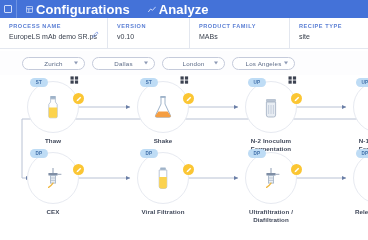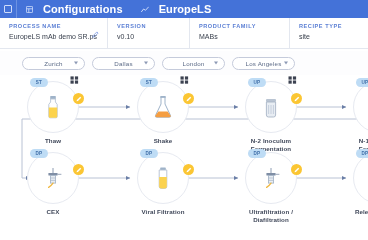--- a/index.html
+++ b/index.html
@@ -25,23 +25,23 @@
   }
   .nav-logo .sq {
     width: 8px; height: 8px;
     border: 1.3px solid #cfdcfa; border-radius: 1px;
     background: #4472d8;
   }
   .nav-sep {
     width: 1px; height: 18px; background: #6d92e2; flex: 0 0 auto;
   }
   .nav-item {
-    display: flex; align-items: center; gap: 10px;
+    display: flex; align-items: center; gap: 3px;
     height: 18px; padding: 0 9px;
-    color: #ffffff; font-size: 11px; font-weight: bold;
+    color: #ffffff; font-size: 13px; font-weight: bold;
     letter-spacing: .1px; white-space: nowrap;
     cursor: pointer;
   }
   .nav-ico { display: inline-flex; align-items: center; }
 
   
   .header {
     position: absolute; top: 18px; left: 0;
     width: 368px; height: 31px;
     background: #ffffff;
@@ -172,21 +172,21 @@
       </span>
       <span>Configurations</span>
     </div>
 
     <div class="nav-item">
       <span class="nav-ico">
         <svg width="8" height="7" viewBox="0 0 11 9">
           <polyline points="0.7,7.5 3.6,3.8 6.2,5.6 10.2,1.2" fill="none" stroke="#dbe6ff" stroke-width="1.2" stroke-linecap="round" stroke-linejoin="round"></polyline>
         </svg>
       </span>
-      <span>EuropeLS</span>
+      <span>Analyze</span>
     </div>
   </div>
 
   <div class="header">
 
     <div class="hfield hf-0">
       <div class="hf-label">PROCESS NAME</div>
       <div class="hf-value">EuropeLS mAb demo SR.ps</div>
       <span class="hf-pencil">
         <svg width="7" height="7" viewBox="0 0 10 10">

